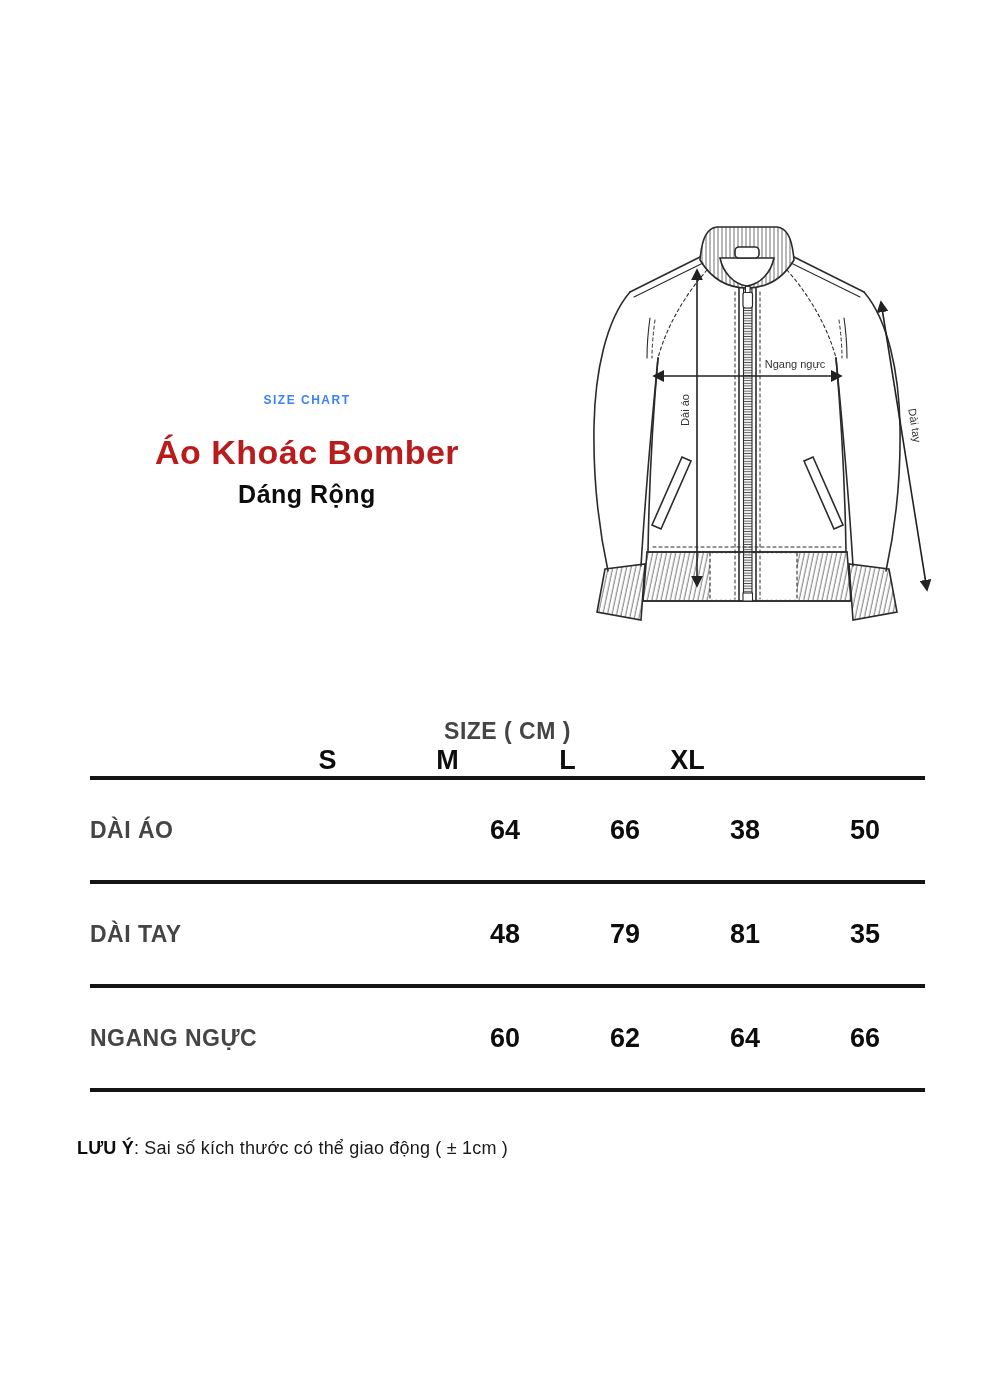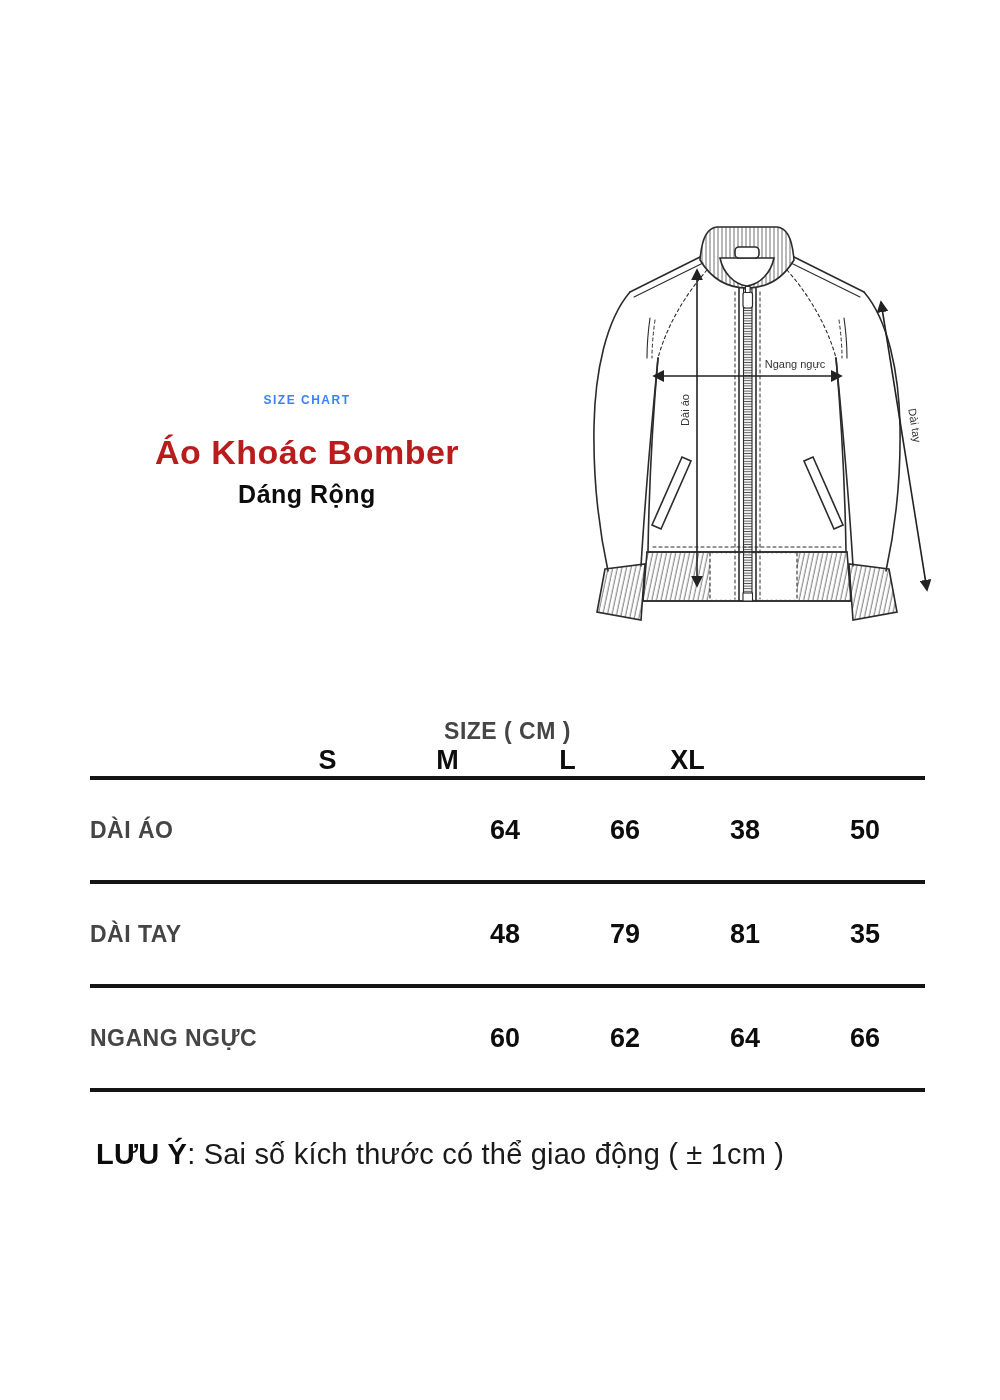--- a/index.html
+++ b/index.html
@@ -44,22 +44,22 @@
   .t-label{
     flex:1;font-size:23px;font-weight:bold;color:#454545;letter-spacing:0.5px;
   }
   .t-cells{width:480px;display:flex;}
   .t-cell{
     width:120px;text-align:center;font-size:27px;font-weight:bold;color:#0d0d0d;
   }
   .t-line{height:4px;background:#141414;}
   
   .note{
-    position:absolute;left:96px;top:1138px;
-    font-size:29px;color:#1a1a1a;letter-spacing:0.2px;
+    position:absolute;left:77px;top:1138px;
+    font-size:18px;color:#1a1a1a;letter-spacing:0.2px;
   }
   .note-label{font-weight:bold;color:#0c0c0c;}
 </style>
 </head>
 <body>
 
 <div class="page">
 
   <div class="title-block">
     <div class="eyebrow">SIZE CHART</div>

